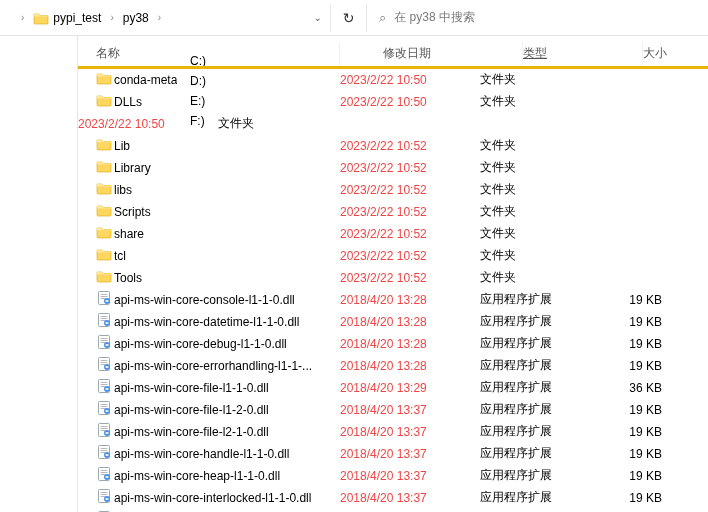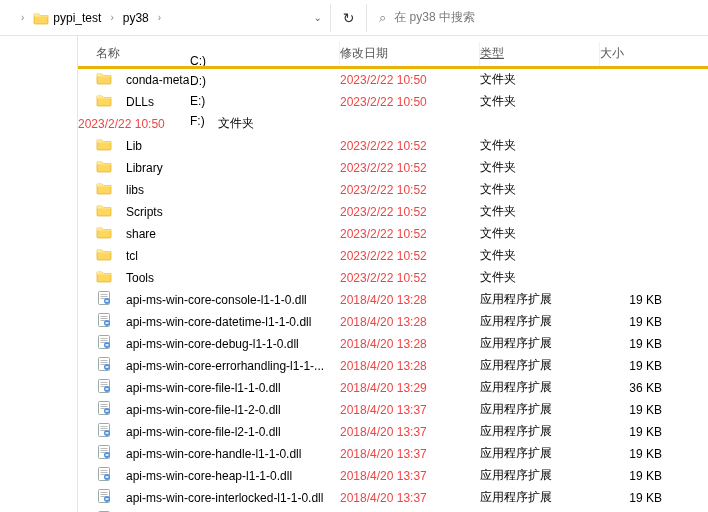--- a/index.html
+++ b/index.html
@@ -15,29 +15,29 @@
 .search-icon { font-size: 13px; }
 
 .main { display: flex; height: calc(100% - 36px); }
 .nav { width: 78px; border-right: 1px solid #e5e5e5; padding-top: 18px; padding-left: 10px; display: flex; flex-direction: row; gap: 180px; }
 .nav-item { white-space: nowrap; overflow: hidden; }
 .drives { display: flex; flex-direction: column; gap: 6px; }
 
 .files { flex: 1; display: flex; flex-direction: column; }
 .header-row { display: flex; align-items: center; height: 34px; border-bottom: 3px solid #eab308; color: #555; padding-top: 6px; }
 .col-name { width: 262px; padding-left: 18px; }
-.col-date { width: 140px; }
+.col-date { width: 140px; margin-left: 43px; }
 .col-type { width: 120px; text-decoration: underline; }
 .col-size { width: 80px; }
 .header-cell { border-right: 1px solid #f0f0f0; height: 100%; display: flex; align-items: center; }
 .header-cell:last-child { border-right: none; }
 
 .list { overflow-y: auto; }
 .row { display: flex; align-items: center; height: 22px; }
-.cell-name { width: 262px; padding-left: 18px; display: flex; align-items: center; gap: 14px; white-space: nowrap; overflow: hidden; }
+.cell-name { width: 262px; padding-left: 18px; display: flex; align-items: center; gap: 2px; white-space: nowrap; overflow: hidden; }
 .cell-name span.txt { overflow: hidden; text-overflow: ellipsis; }
 .cell-date { width: 140px; color: #ef4444; }
 .cell-type { width: 120px; color: #000000; }
 .cell-size { width: 80px; color: #000000; text-align: right; padding-right: 18px; }
 
 svg.folder { width: 16px; height: 14px; flex-shrink: 0; }
 svg.file { width: 16px; height: 16px; flex-shrink: 0; }
 </style>
 </head>
 <body>

